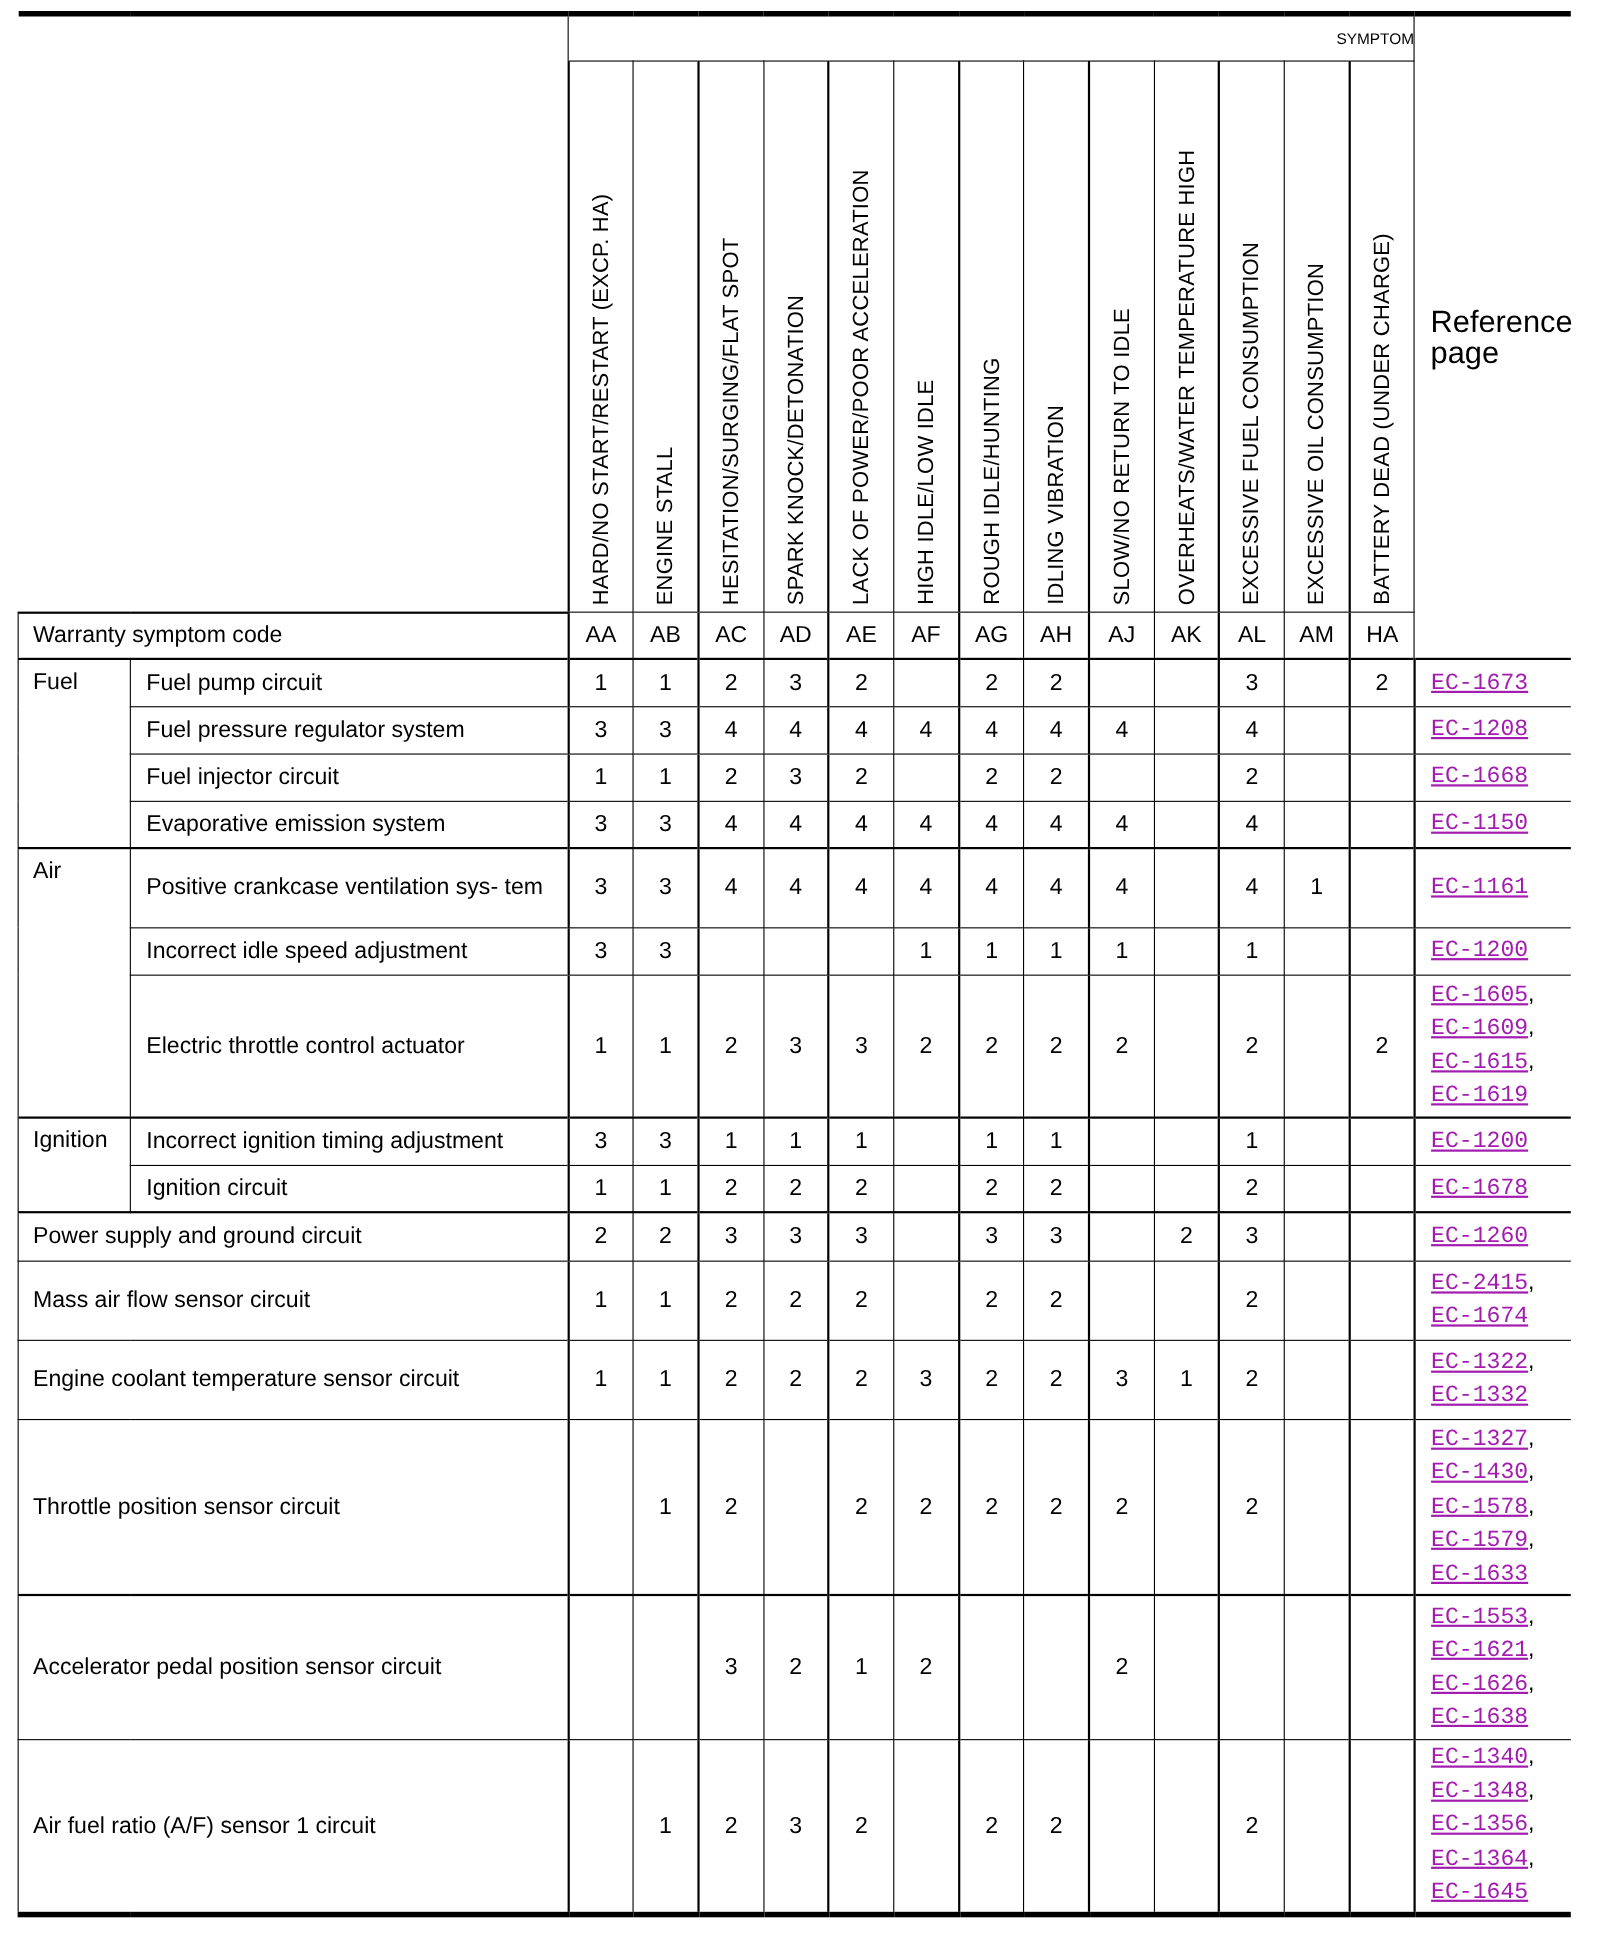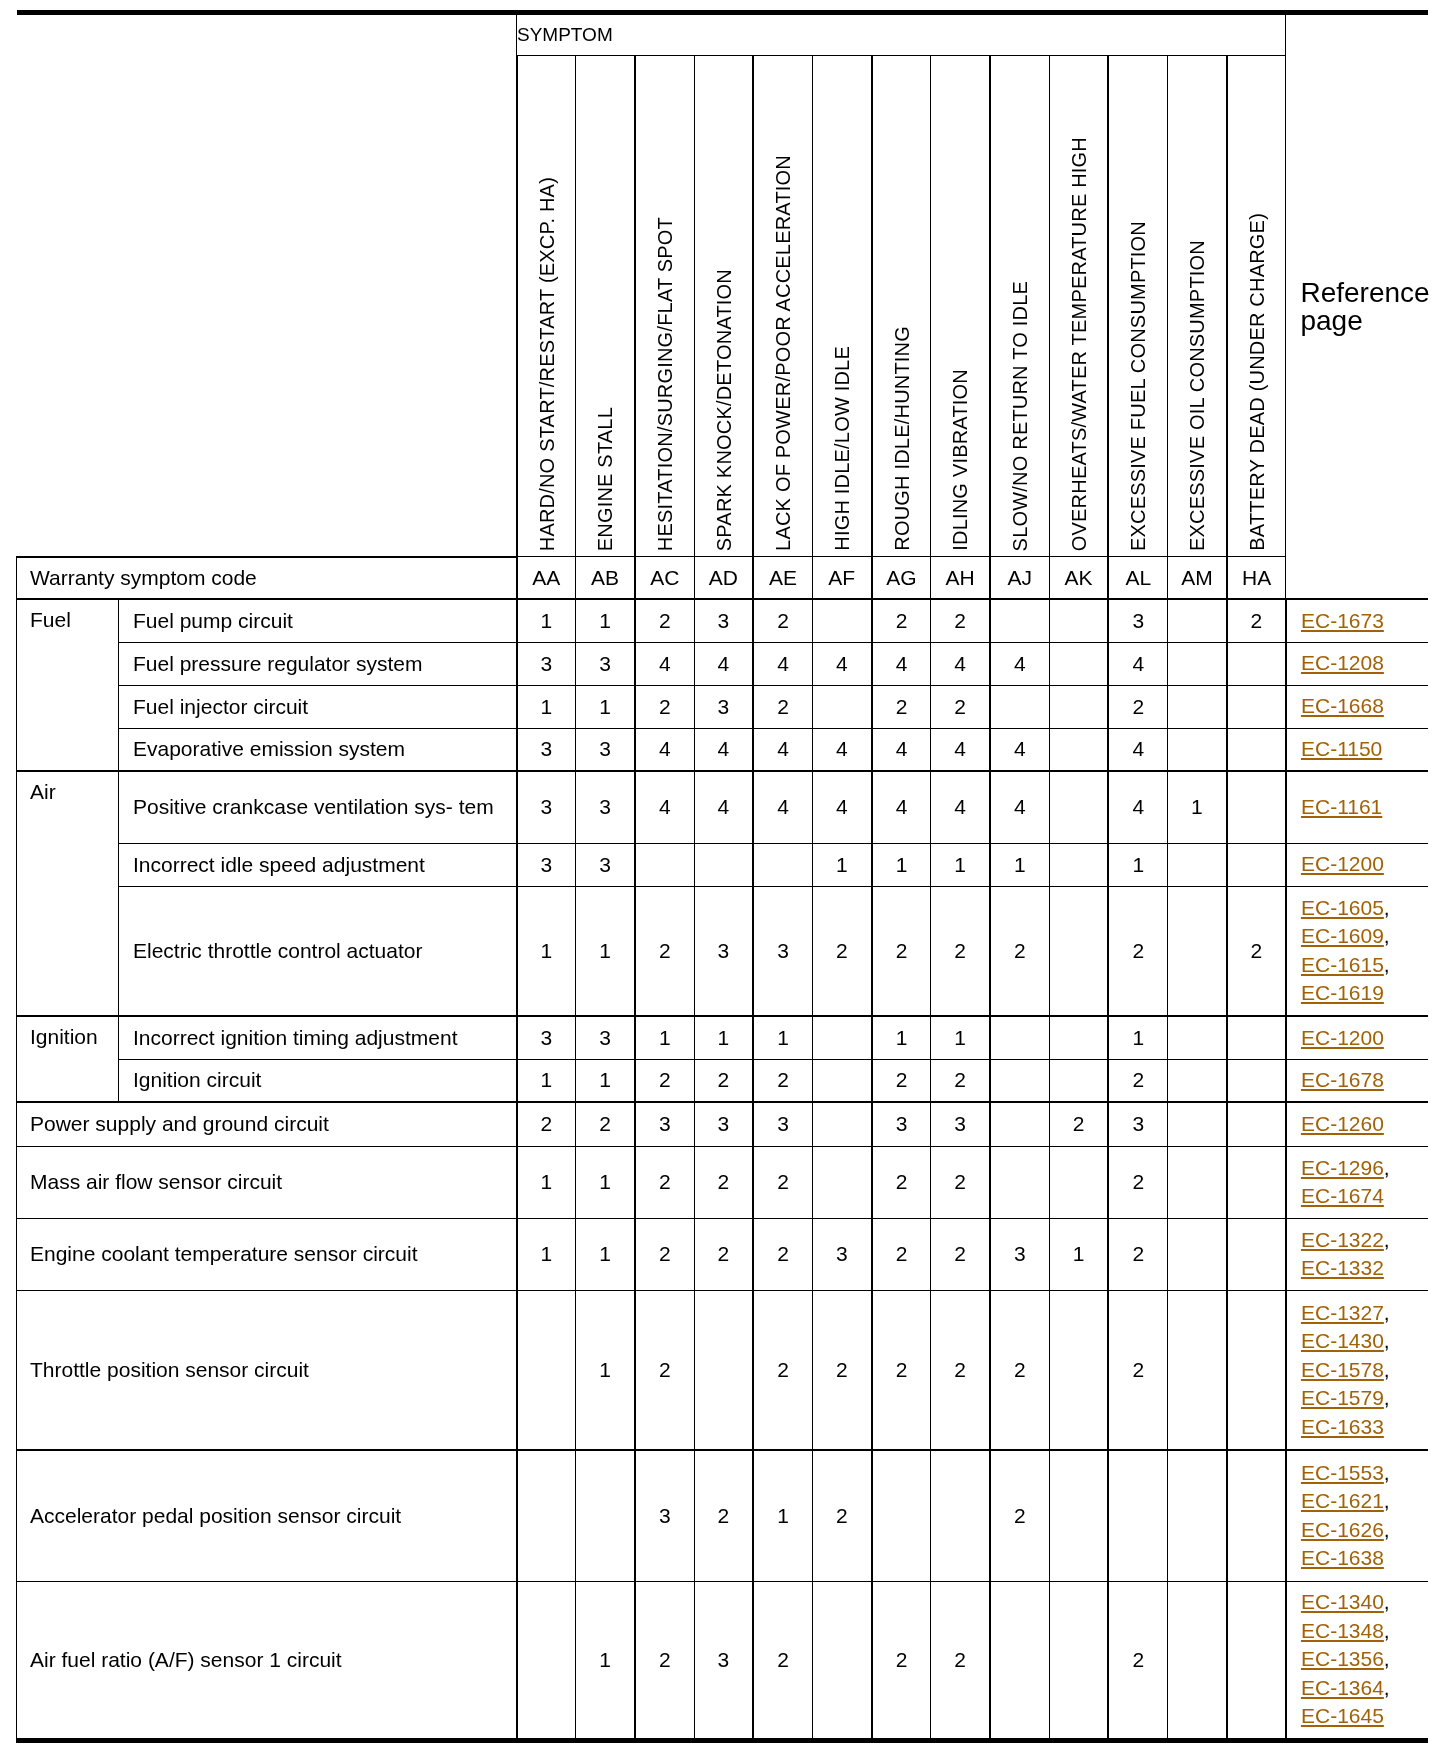--- a/index.html
+++ b/index.html
@@ -5,36 +5,36 @@
   html, body { margin: 0; padding: 0; background: #ffffff; }
   body { width: 1456px; height: 1758px; position: relative; overflow: hidden;
          font-family: "Liberation Sans", "DejaVu Sans", sans-serif; color: #000; }
   #sheet { position: absolute; left: 0; top: 0; width: 1456px; height: 1758px; }
   table.matrix { position: absolute; left: 16px; top: 10px; width: 1412px;
                  border-collapse: collapse; table-layout: fixed; font-size: 21px; }
   table.matrix td, table.matrix th { border: 1px solid #000; padding: 0; font-weight: normal; }
   table.matrix tr.top-rule > * { border-top: 5px solid #000; }
   table.matrix tr.bottom-rule > * { border-bottom: 5px solid #000; }
   .blank-corner { border-left: none !important; border-top: 5px solid #000; }
-  .symptom-head { text-align: left; vertical-align: middle; height: 40px; font-size: 19px; }
+  .symptom-head { text-align: right; vertical-align: middle; height: 40px; font-size: 14px; }
   .vhead { height: 500px; vertical-align: bottom; text-align: center; position: relative; }
   .vhead .vtext { display: inline-block; writing-mode: vertical-rl; transform: rotate(180deg);
                   white-space: nowrap; font-size: 20px; letter-spacing: 0.2px; padding: 0 0 16px 0;
                   line-height: 58px; }
   .ref-head { vertical-align: middle; text-align: left; padding-left: 14px !important;
               font-size: 28px; line-height: 28px; border-right: none !important; }
   .code { text-align: center; vertical-align: middle; height: 41px; }
   .label-cell { vertical-align: top; text-align: left; padding: 8px 0 0 13px !important; font-size: 21px; }
   .cat { vertical-align: top; }
   .item { vertical-align: middle; text-align: left; padding: 0 8px 0 14px !important; line-height: 28px; }
   .wide { vertical-align: middle; text-align: left; padding-left: 13px !important; }
   .val { text-align: center; vertical-align: middle; font-size: 21px; }
   .ref { vertical-align: middle; text-align: left; padding-left: 14px !important; line-height: 28.5px;
          border-right: none !important; }
-  .ref a { color: #a16207; text-decoration: underline; text-decoration-thickness: 2px; text-underline-offset: 2px; }
+  .ref a { color: #a21caf; text-decoration: underline; text-decoration-thickness: 2px; text-underline-offset: 2px; font-family: Liberation Mono, monospace; }
   .ref .sep { color: #000; }
   .heavy-v { border-left: 2px solid #000 !important; }
   col.c-cat { width: 102px; }
   col.c-item { width: 398px; }
   col.c-d { width: 59.2px; }
   col.c-ref { width: 142px; }
 </style>
 </head>
 <body>
 
@@ -302,21 +302,21 @@
           <td class="val heavy-v">2</td>
           <td class="val"></td>
           <td class="val heavy-v">2</td>
           <td class="val">2</td>
           <td class="val heavy-v"></td>
           <td class="val"></td>
           <td class="val heavy-v">2</td>
           <td class="val"></td>
           <td class="val heavy-v"></td>
           <td class="ref heavy-v">
-            <div><a>EC-1296</a><span class="sep">,</span></div>
+            <div><a>EC-2415</a><span class="sep">,</span></div>
             <div><a>EC-1674</a></div>
           </td>
         </tr>
         <tr style="height: 72px;">
           <td class="item wide" colspan="2">Engine coolant temperature sensor circuit</td>
           <td class="val heavy-v">1</td>
           <td class="val">1</td>
           <td class="val heavy-v">2</td>
           <td class="val">2</td>
           <td class="val heavy-v">2</td>

